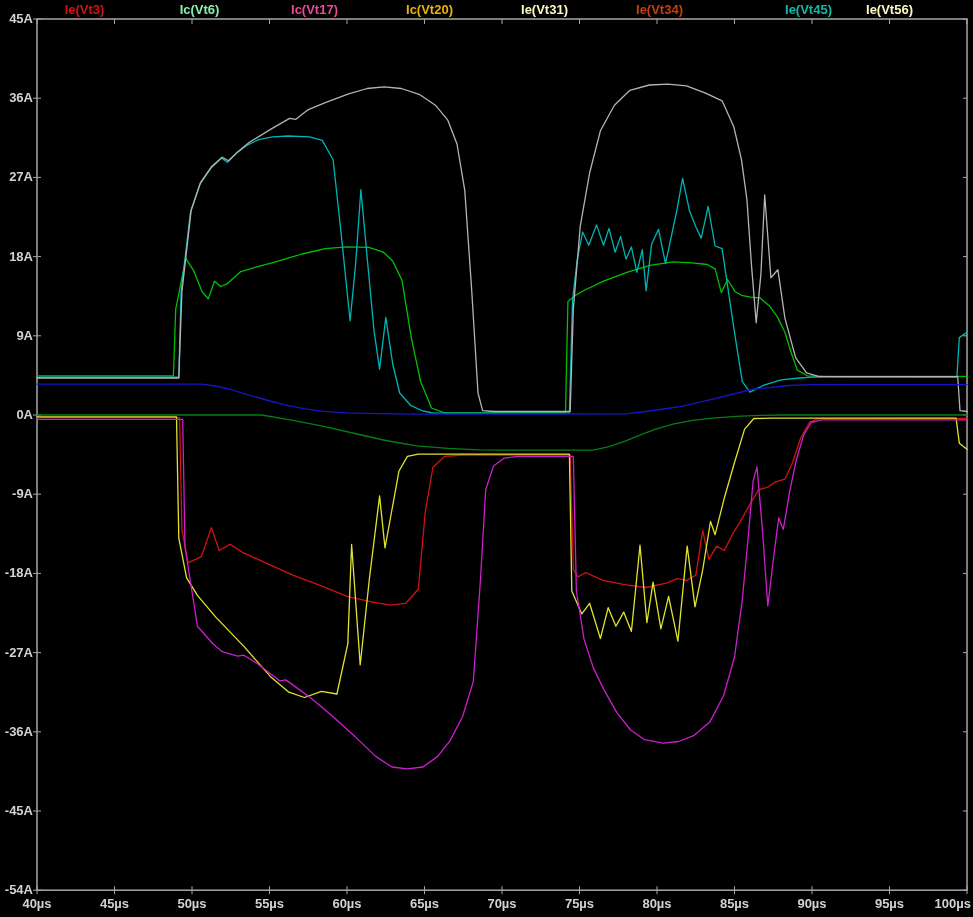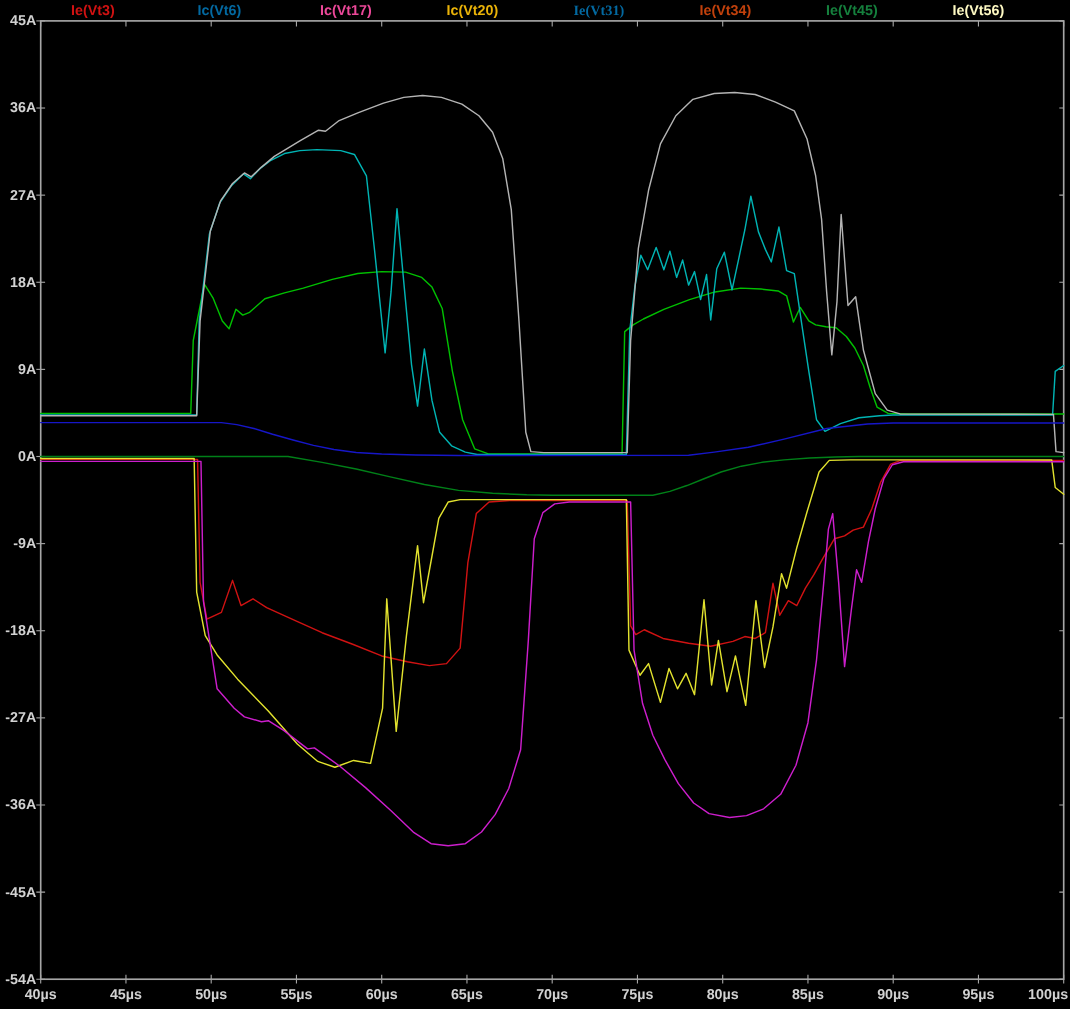--- a/index.html
+++ b/index.html
@@ -8,26 +8,26 @@
   .legend-item{flex:1;text-align:center;font-size:13px;font-weight:bold;line-height:18px;cursor:default;white-space:nowrap;}
   svg{position:absolute;top:0;left:0;}
   text{font-family:"Liberation Sans",sans-serif;font-size:13px;font-weight:bold;}
 </style>
 </head>
 <body>
 
 <div id="app">
   <div id="legend">
     <span class="legend-item" style="color: rgb(208, 18, 18);">Ie(Vt3)</span>
-    <span class="legend-item" style="color: #0369a1;">Ic(Vt6)</span>
+    <span class="legend-item" style="color: #86efac;">Ic(Vt6)</span>
     <span class="legend-item" style="color: #ec4899;">Ic(Vt17)</span>
     <span class="legend-item" style="color: #eab308;">Ic(Vt20)</span>
-    <span class="legend-item" style="color: #0369a1; font-family: Liberation Serif, serif;">Ie(Vt31)</span>
+    <span class="legend-item" style="color: #fef9c3;">Ie(Vt31)</span>
     <span class="legend-item" style="color: #c2410c;">Ie(Vt34)</span>
-    <span class="legend-item" style="color: #15803d;">Ie(Vt45)</span>
+    <span class="legend-item" style="color: #14b8a6; text-align: right;">Ie(Vt45)</span>
     <span class="legend-item" style="color: #fef9c3;">Ie(Vt56)</span>
   </div>
   <svg id="plot" width="973" height="917" viewBox="0 0 973 917">
     <g id="g-grid">
         <line x1="114.5" y1="18.999999999999943" x2="114.5" y2="890.2" stroke="#7a7a7a" stroke-width="1" stroke-dasharray="2 4"></line>
         <line x1="192" y1="18.999999999999943" x2="192" y2="890.2" stroke="#7a7a7a" stroke-width="1" stroke-dasharray="2 4"></line>
         <line x1="269.5" y1="18.999999999999943" x2="269.5" y2="890.2" stroke="#7a7a7a" stroke-width="1" stroke-dasharray="2 4"></line>
         <line x1="347" y1="18.999999999999943" x2="347" y2="890.2" stroke="#7a7a7a" stroke-width="1" stroke-dasharray="2 4"></line>
         <line x1="424.5" y1="18.999999999999943" x2="424.5" y2="890.2" stroke="#7a7a7a" stroke-width="1" stroke-dasharray="2 4"></line>
         <line x1="502" y1="18.999999999999943" x2="502" y2="890.2" stroke="#7a7a7a" stroke-width="1" stroke-dasharray="2 4"></line>

